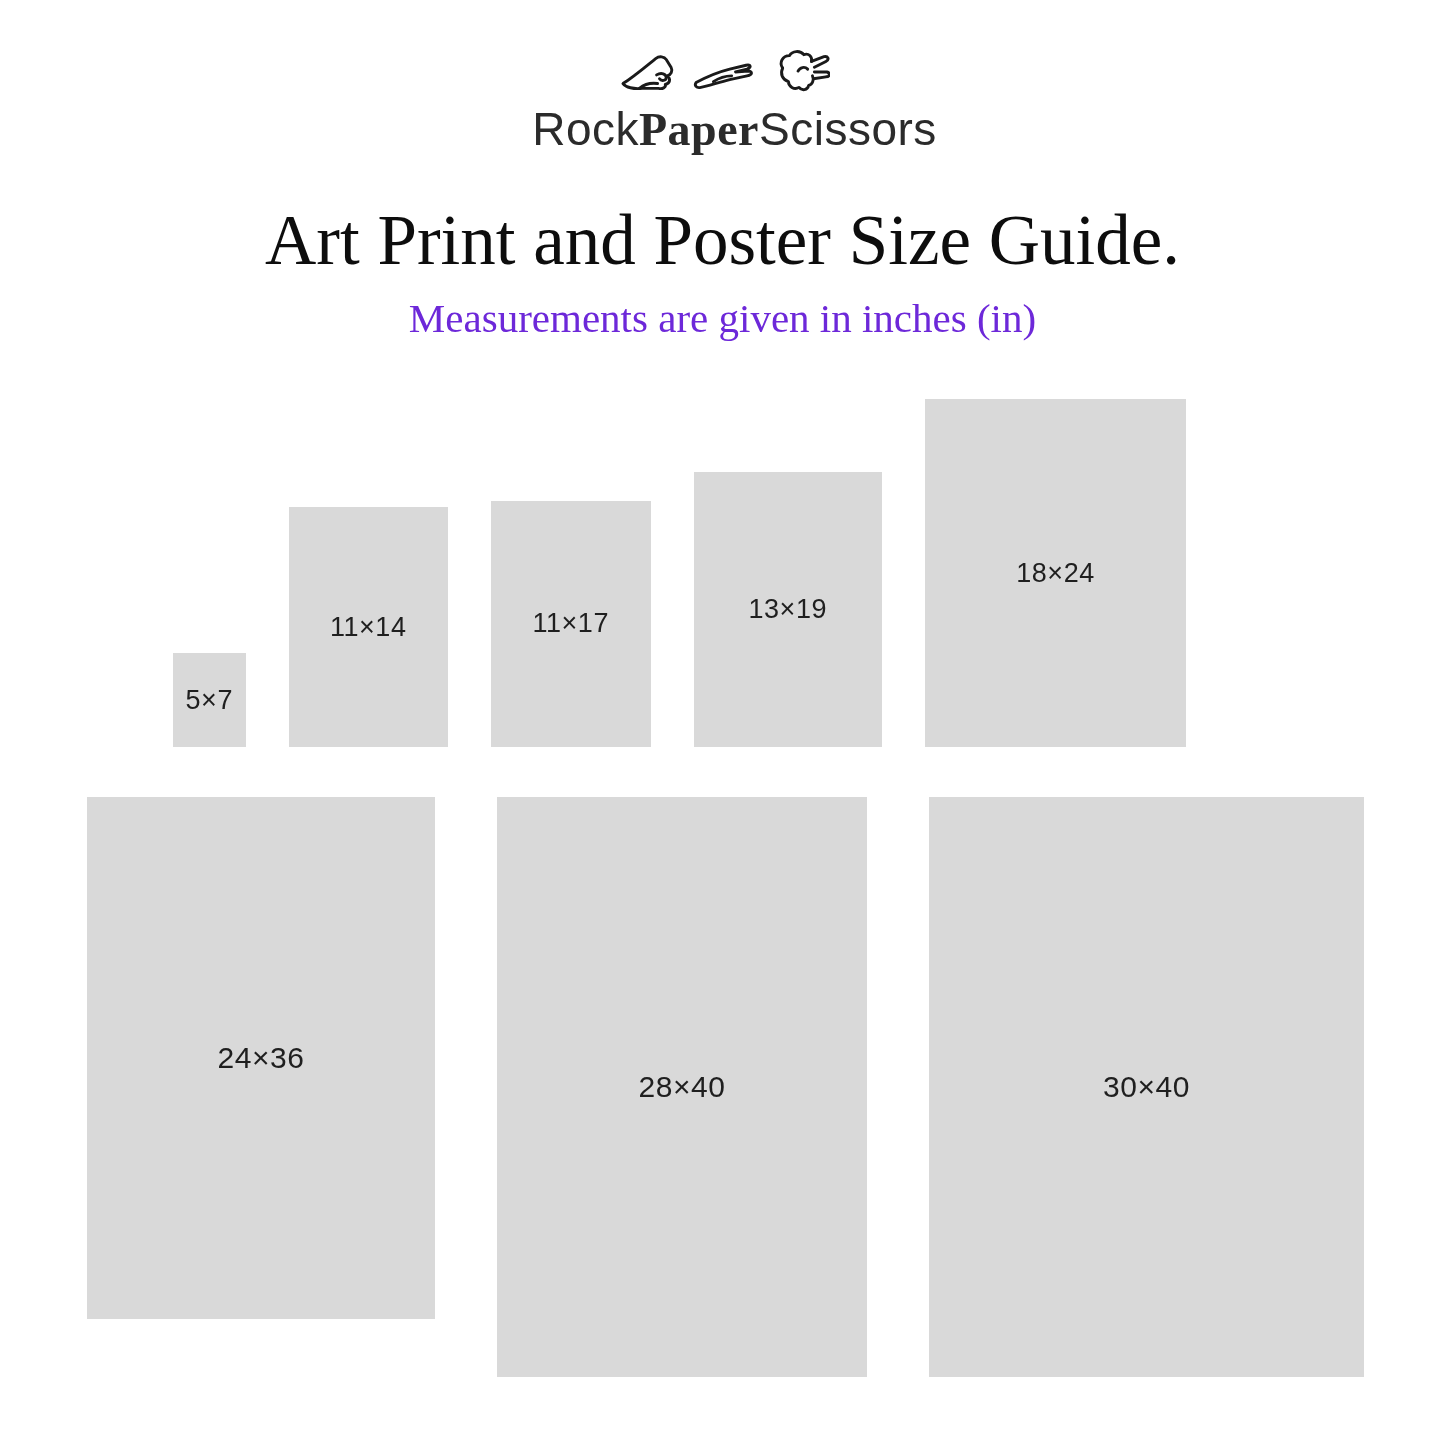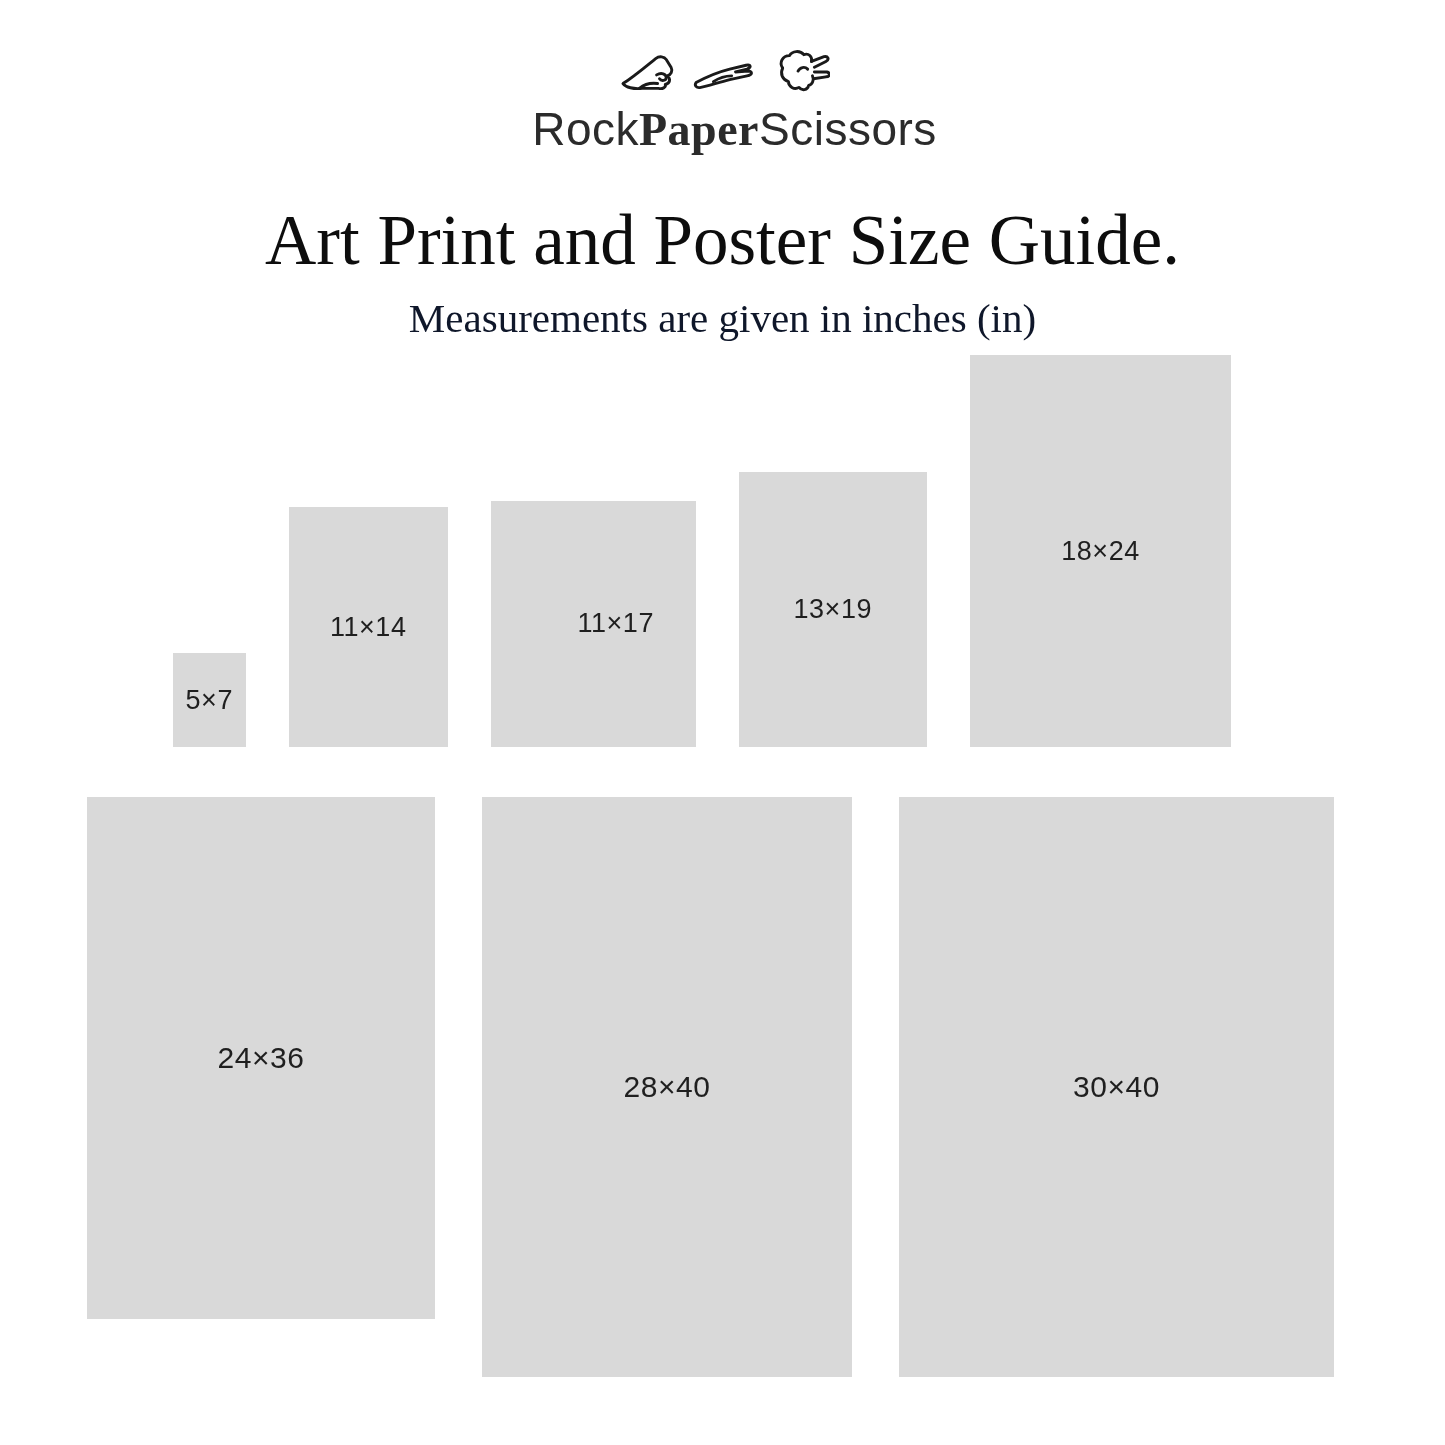--- a/index.html
+++ b/index.html
@@ -76,21 +76,21 @@
     left: 137px;
     top: 399px;
     height: 348px;
     align-items: flex-end;
     gap: 43px;
   }
   .row-bottom {
     left: 87px;
     top: 797px;
     align-items: flex-start;
-    gap: 47px;
+    gap: 62px;
   }
   .size-box {
     flex: 0 0 auto;
     background: var(--swatch, #d9d9d9);
     display: flex;
     align-items: center;
     justify-content: center;
   }
   .size-label {
     color: var(--label-text, #1f1f1f);
@@ -122,36 +122,36 @@
       <path d="M15 22 C 12 28, 15 34, 21 36 C 21 41, 27 45, 32 42 C 35 46, 41 45, 42 40 C 46 39, 48 34, 46 30"></path>
       <path d="M31 25 C 33 21, 38 20, 41 23"></path>
     </svg>
   </div>
 
   <div class="logo-text" style="color: rgb(43, 43, 43);">
     <span class="brand-sans">Rock</span><span class="brand-serif">Paper</span><span class="brand-sans">Scissors</span>
   </div>
 
   <h1 class="title" style="color: rgb(13, 13, 13);">Art Print and Poster Size Guide.</h1>
-  <p class="subtitle" style="color: #0f172a;">Measurements are given in inches (in)</p>
+  <p class="subtitle" style="color: #6d28d9;">Measurements are given in inches (in)</p>
 
   <div class="row row-top">
       <div class="size-box" style="width: 72.5px; height: 94px; margin-left: 36px;">
         <span class="size-label">5×7</span>
       </div>
       <div class="size-box" style="width: 159.5px; height: 240px;">
         <span class="size-label">11×14</span>
       </div>
-      <div class="size-box" style="width: 159.5px; height: 246.5px; padding-left: 45px;">
+      <div class="size-box" style="width: 159.5px; height: 246.5px;">
         <span class="size-label">11×17</span>
       </div>
       <div class="size-box" style="width: 188.5px; height: 275.5px;">
         <span class="size-label">13×19</span>
       </div>
-      <div class="size-box" style="width: 261px; height: 392px;">
+      <div class="size-box" style="width: 261px; height: 348px;">
         <span class="size-label">18×24</span>
       </div>
     </div>
   <div class="row row-bottom">
       <div class="size-box" style="width: 348px; height: 522px;">
         <span class="size-label">24×36</span>
       </div>
       <div class="size-box" style="width: 370px; height: 580px;">
         <span class="size-label">28×40</span>
       </div>

